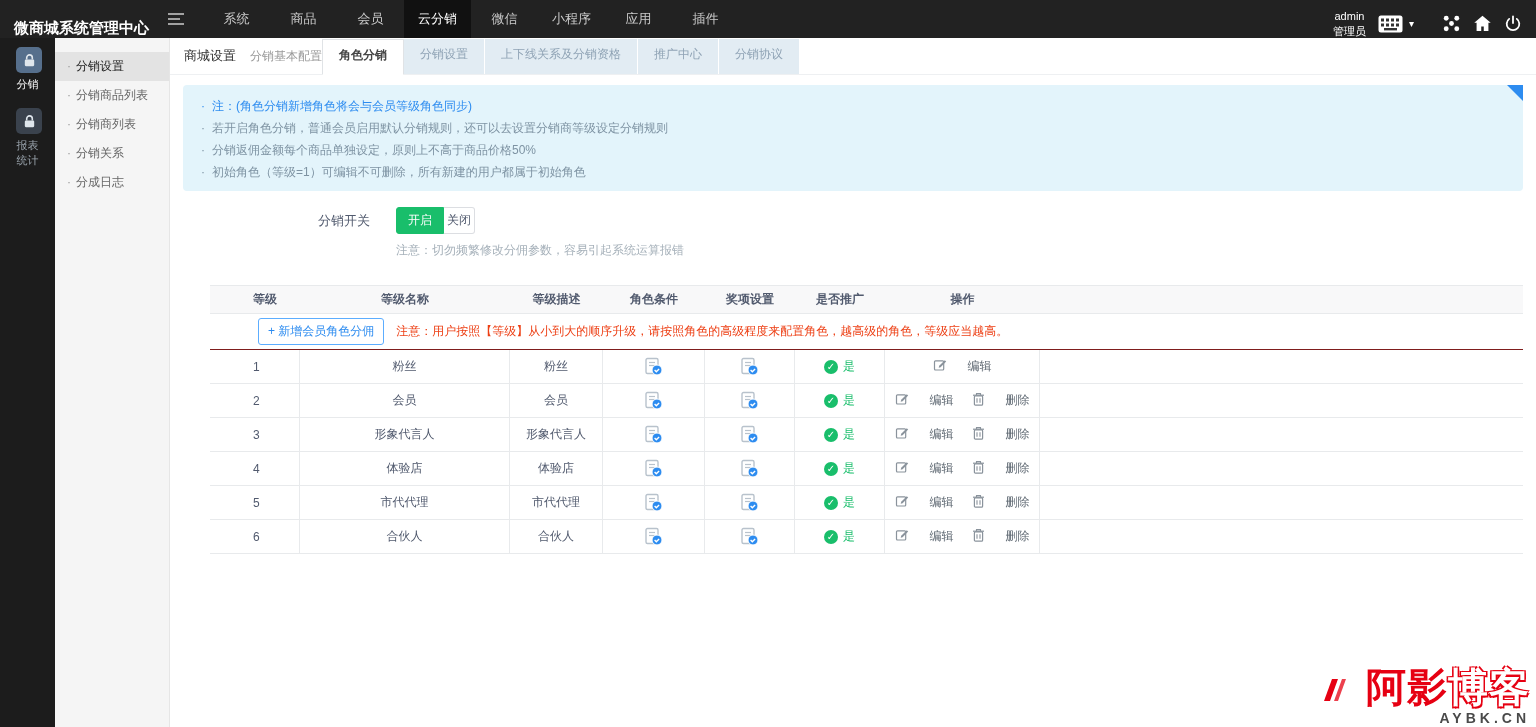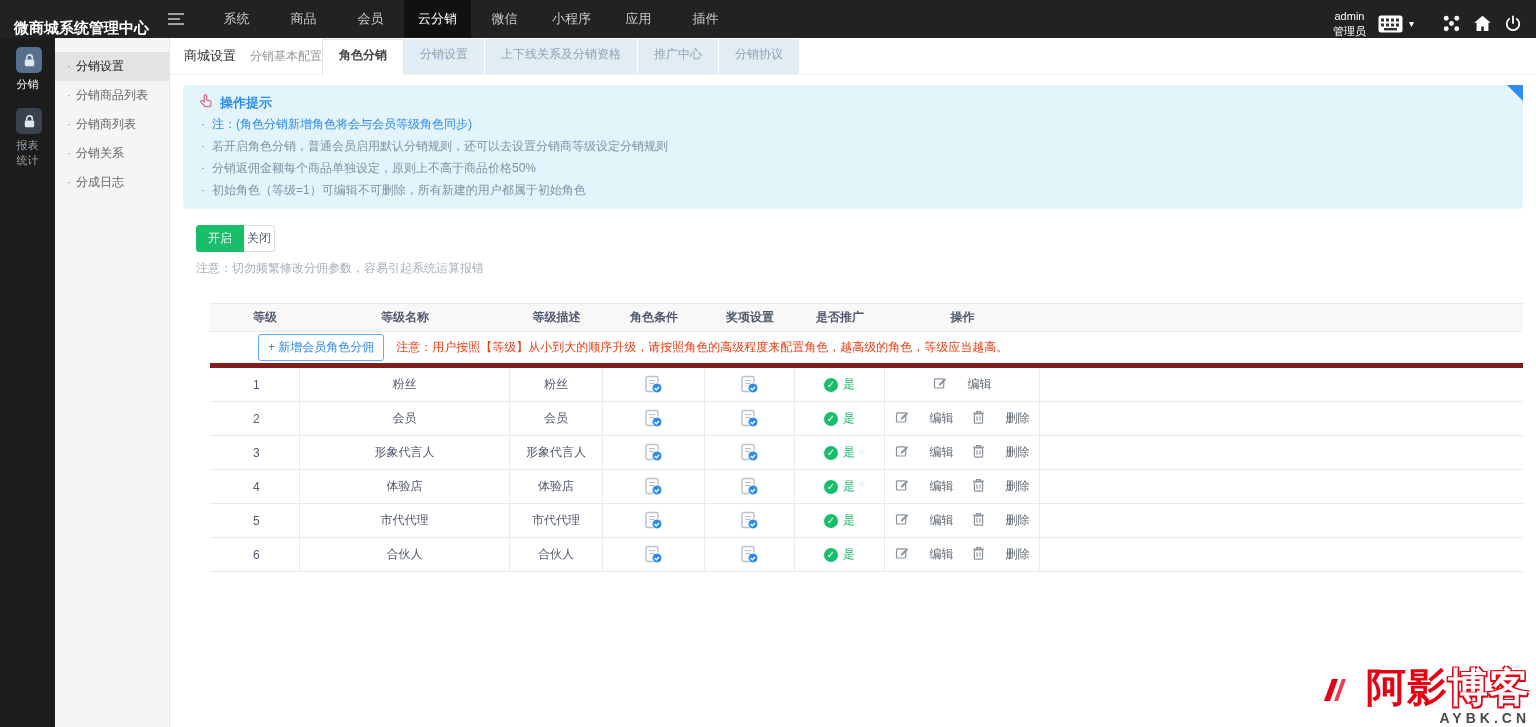--- a/index.html
+++ b/index.html
@@ -60,21 +60,21 @@
   .form-note{font-size:12px;color:#a6b1ba;margin-top:8px}
 
   
   .table{margin:26px 13px 0 40px;font-size:12px;color:#515a6e}
   .thead{display:flex;background:#f8f8f9;height:29px;align-items:center;font-weight:bold;border-top:1px solid #e8eaec;border-bottom:1px solid #e8eaec}
   .c{display:flex;align-items:center;justify-content:center;height:100%}
   .c1{width:90px;justify-content:flex-start;padding-left:43px}
   .c2{width:210px}.c3{width:93px}.c4{width:102px}.c5{width:90px}.c6{width:90px}
   .c7{width:155px;gap:18px}
   .c8{flex:1}
-  .notice-row{display:flex;align-items:center;height:36px;border-bottom:5px solid #7f1d1d;padding-left:48px}
+  .notice-row{display:flex;align-items:center;height:36px;border-bottom:1px solid #7f1d1d;padding-left:48px}
   .add-btn{background:#fff;border:1px solid #5cadff;color:#2d8cf0;border-radius:3px;font-size:12px;padding:4px 9px;cursor:pointer;white-space:nowrap;font-family:inherit}
   .notice{color:#ed3f14;margin-left:12px;white-space:nowrap}
   .trow{display:flex;height:34px;border-bottom:1px solid #e8eaec;background:#fff}
   .trow .c{border-right:1px solid #e8eaec}
   .trow .c8{border-right:none}
   .okdot{width:14px;height:14px;border-radius:50%;background:#19be6b;color:#fff;font-size:10px;display:inline-flex;align-items:center;justify-content:center;margin-right:5px;flex:none}
   .oktext{color:#19be6b}
   .act{display:inline-flex;align-items:center;gap:21px;color:#5c6670;cursor:pointer;white-space:nowrap}
   .doc-check{display:inline-flex;cursor:pointer}
 
@@ -193,28 +193,20 @@
         <div class="tab">分销协议</div>
       </div>
   </div>
 
   <div class="tips">
     <span class="tips-corner">
       <svg width="16" height="16">
           <path d="M0 0 L16 0 L16 16 Z" fill="#2d8cf0"></path>
         </svg>
     </span>
-    <div class="tips-title">
-      <span>
-        <svg width="15" height="15" viewBox="0 0 15 15" fill="none" stroke="#e0566e" stroke-width="1.1">
-            <path d="M5.2 1.8v6.1L3.8 6.6c-.6-.5-1.5-.4-1.9.2-.3.5-.2 1.1.2 1.5l3.5 3.8c.4.5 1 .7 1.6.7h2.6c1.2 0 2.2-1 2.2-2.2V8c0-.6-.4-1.1-1-1.2l-3.3-.8V1.8c0-.6-.5-1.1-1.2-1.1s-1.3.5-1.3 1.1z"></path>
-          </svg>
-      </span>
-      <span>操作提示</span>
-    </div>
     <div>
         <div class="tip-line blue">
           <span class="bullet">·</span>
           <span>注：(角色分销新增角色将会与会员等级角色同步)</span>
         </div>
         <div class="tip-line ">
           <span class="bullet">·</span>
           <span>若开启角色分销，普通会员启用默认分销规则，还可以去设置分销商等级设定分销规则</span>
         </div>
         <div class="tip-line ">
@@ -222,20 +214,21 @@
           <span>分销返佣金额每个商品单独设定，原则上不高于商品价格50%</span>
         </div>
         <div class="tip-line ">
           <span class="bullet">·</span>
           <span>初始角色（等级=1）可编辑不可删除，所有新建的用户都属于初始角色</span>
         </div>
       </div>
   </div>
 
   <div class="form-row">
+    <div class="form-label">分销开关</div>
     <div class="form-content">
       <div class="switch-group">
         <button class="btn-on">开启</button>
         <button class="btn-off">关闭</button>
       </div>
       <div class="form-note">注意：切勿频繁修改分佣参数，容易引起系统运算报错</div>
     </div>
   </div>
 
   <section class="table">

